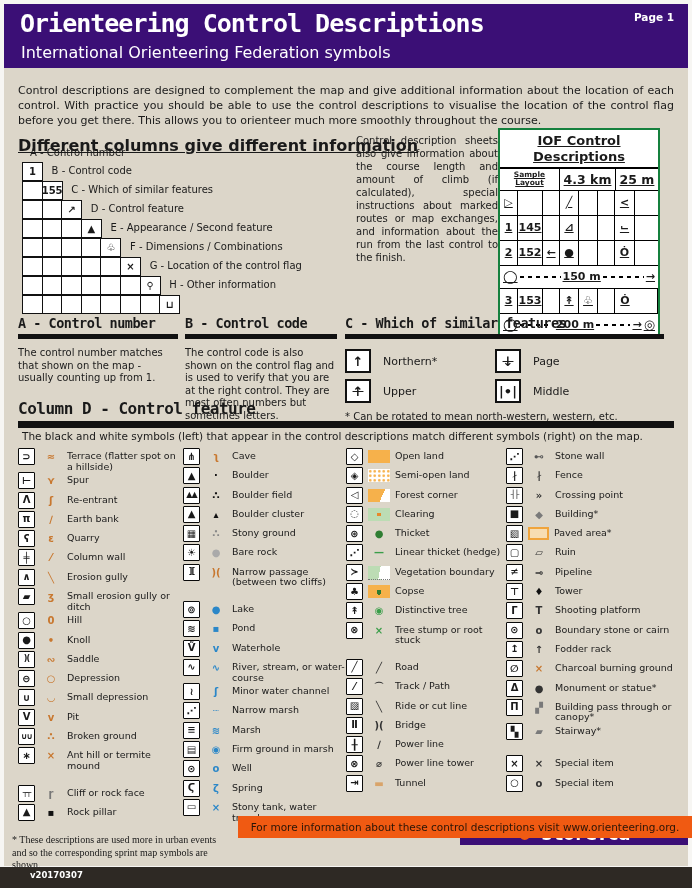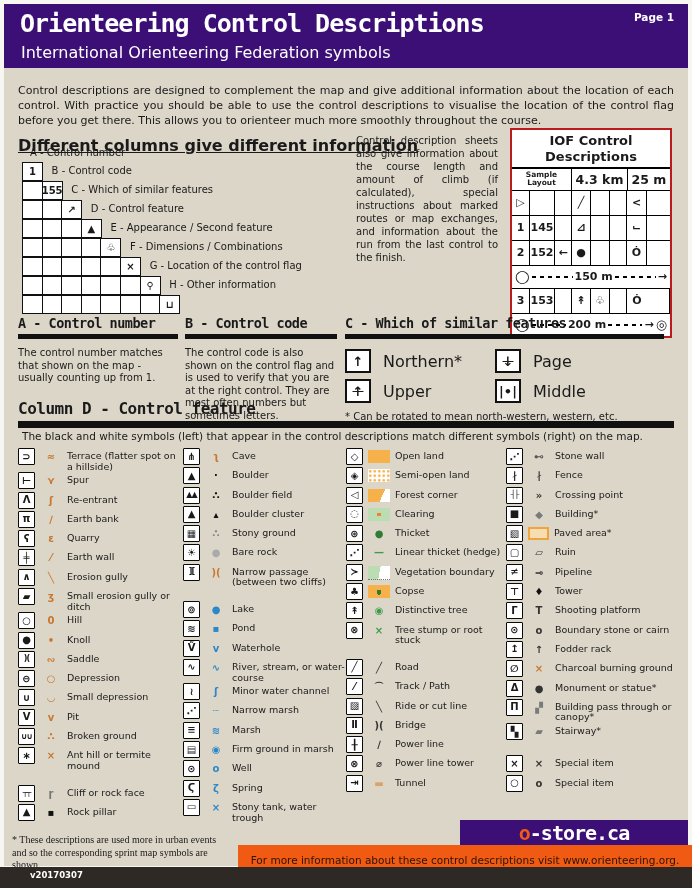--- a/index.html
+++ b/index.html
@@ -21,21 +21,21 @@
   .diag-top{position:absolute;left:26px;top:79px;font-size:10px;}
   .diag{position:absolute;left:18px;top:93px;}
   .drow{display:flex;align-items:center;height:19px;}
   .dcell{width:19px;height:17px;border:1.4px solid #111;background:#fff;margin-right:-1.4px;margin-bottom:-1.4px;
          display:flex;align-items:center;justify-content:center;font-size:10px;font-weight:bold;}
   .dlabel{margin-left:10px;font-size:10px;white-space:nowrap;}
 
   .sidenote{position:absolute;left:352px;top:66px;width:142px;font-size:10px;line-height:1.3;text-align:justify;}
 
   
-  .iof{position:absolute;left:506px;top:60px;width:158px;background:#fff;border:2px solid #b91c1c;}
+  .iof{position:absolute;left:494px;top:60px;width:158px;background:#fff;border:2px solid #15803d;text-decoration:underline;}
   .iof-title{border-bottom:2px solid #000;text-align:center;font-weight:bold;font-size:13px;line-height:1.2;padding:3px 2px;}
   .iof-sub{display:grid;grid-template-columns:60px 56px 1fr;border-bottom:1.5px solid #000;}
   .iof-sub>div{border-right:1.5px solid #000;display:flex;align-items:center;justify-content:center;}
   .iof-sub>div:last-child{border-right:none;}
   .iof-sample{font-size:7.5px;font-weight:bold;text-align:center;line-height:1.1;padding:2px 16px;}
   .iof-km{font-size:12.5px;font-weight:bold;}
   .iof-grid{display:grid;grid-template-columns:18px 25px 17px 19px 19px 17px 20px 1fr;}
   .iof-cell{height:24px;border-right:1px solid #000;border-bottom:1px solid #000;
             display:flex;align-items:center;justify-content:center;font-size:11px;font-weight:bold;background:#fff;}
   .iof-cell:nth-child(8n){border-right:none;}
@@ -50,21 +50,21 @@
   .sec-bar{height:5px;background:#111;margin-top:3px;}
   .sec-a{position:absolute;left:14px;top:247px;width:160px;}
   .sec-b{position:absolute;left:181px;top:247px;width:152px;}
   .sec-c{position:absolute;left:341px;top:247px;width:319px;}
   .sec-body{font-size:10px;line-height:1.25;margin-top:8px;}
   .c-grid{display:grid;grid-template-columns:150px 1fr;row-gap:6px;margin-top:10px;}
   .c-item{display:flex;align-items:center;gap:12px;}
   .c-box{width:22px;height:20px;border:2px solid #111;background:#fff;display:flex;align-items:center;
          justify-content:center;font-size:13px;font-weight:bold;}
   .c-strike{text-decoration:line-through;}
-  .c-label{font-size:16px;}
+  .c-label{font-size:11px;}
   .c-foot{font-size:10px;margin-top:8px;}
 
   
   .cold-h{position:absolute;left:14px;top:331px;right:14px;}
   .cold-h .sec-h{font-size:16px;}
   .cold-h .sec-bar{height:7px;}
   .cold-intro{position:absolute;left:18px;top:362px;right:14px;font-size:10.5px;}
   .symtable{position:absolute;left:14px;top:380px;display:flex;}
   .symcol{display:flex;flex-direction:column;}
   .symcol1{width:165px;} .symcol2{width:163px;} .symcol3{width:160px;} .symcol4{width:180px;}
@@ -84,21 +84,21 @@
   .sw-copse{background:radial-gradient(circle at 50% 55%,#2f7d32 0 2.5px,#f6b14b 2.5px);}
   .sw-paved{background:#f7ddb2;border:2.5px solid #f0a43c;width:17px;height:9px;}
 
   .sym-foot{position:absolute;left:8px;top:766px;width:210px;font-size:10px;line-height:1.25;font-family:Liberation Serif, serif;}
 
   
   .logo{position:absolute;left:460px;top:820px;width:228px;height:25px;background:#3b0f76;
         display:flex;align-items:center;justify-content:center;}
   .logo-txt{font-size:20px;color:#fff;letter-spacing:-1px;line-height:1;}
   .logo-first{color:#f05a12;}
-  .banner{position:absolute;left:238px;right:0;top:845px;height:30px;background:#f05a12;
+  .banner{position:absolute;left:238px;right:0;top:816px;height:22px;background:#f05a12;
           display:flex;align-items:center;justify-content:center;}
   .banner span{font-size:10.5px;color:#2a1507;}
   .botbar{position:absolute;left:0;right:0;top:867px;height:21px;background:#2e2924;}
   .version{position:absolute;left:30px;top:3px;font-size:8.5px;font-weight:bold;color:#fff;}
 </style>
 </head>
 <body>
 
 <div class="page">
 
@@ -299,21 +299,21 @@
               <span class="slabel">Earth bank</span>
             </div>
             <div class="srow">
               <span class="sbox">ʕ</span>
               <span class="smap" style="color: rgb(200, 119, 46);">ɛ</span>
               <span class="slabel">Quarry</span>
             </div>
             <div class="srow">
               <span class="sbox">╪</span>
               <span class="smap" style="color: rgb(200, 119, 46);">⁄</span>
-              <span class="slabel">Earth wall</span>
+              <span class="slabel">Column wall</span>
             </div>
             <div class="srow">
               <span class="sbox">∧</span>
               <span class="smap" style="color: rgb(200, 119, 46);">╲</span>
               <span class="slabel">Erosion gully</span>
             </div>
             <div class="srow">
               <span class="sbox">▰</span>
               <span class="smap" style="color: rgb(200, 119, 46);">ʒ</span>
               <span class="slabel">Small erosion gully or ditch</span>

